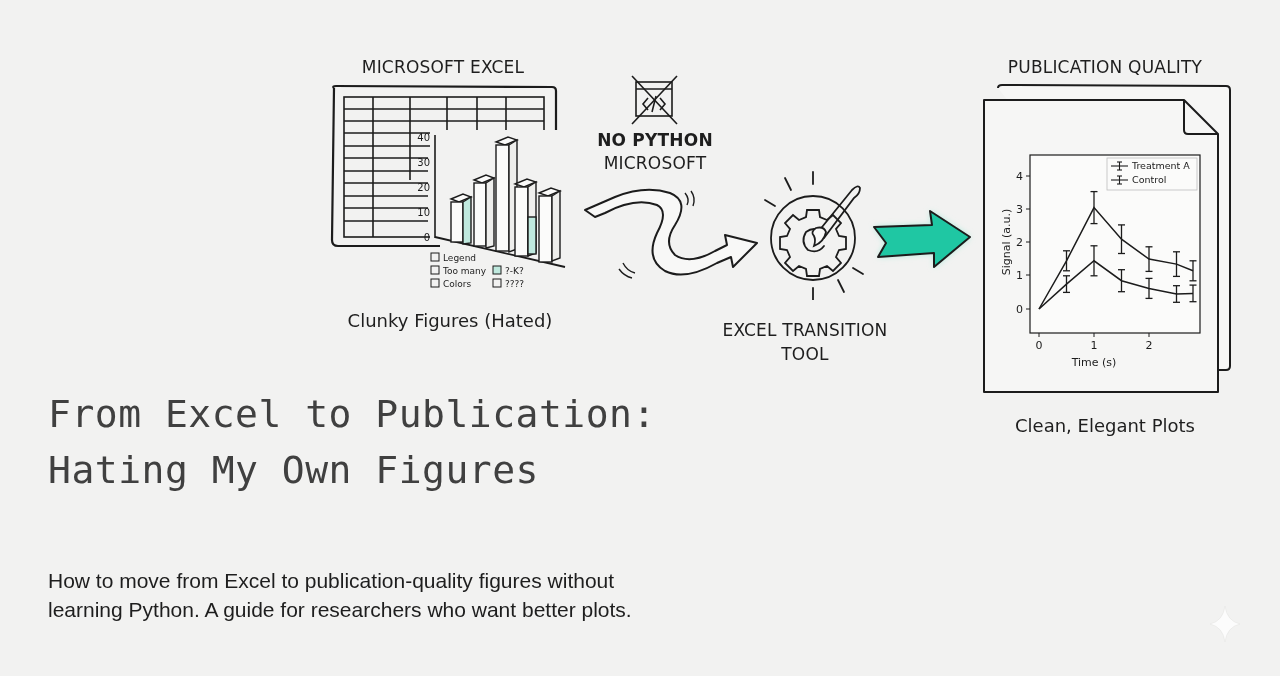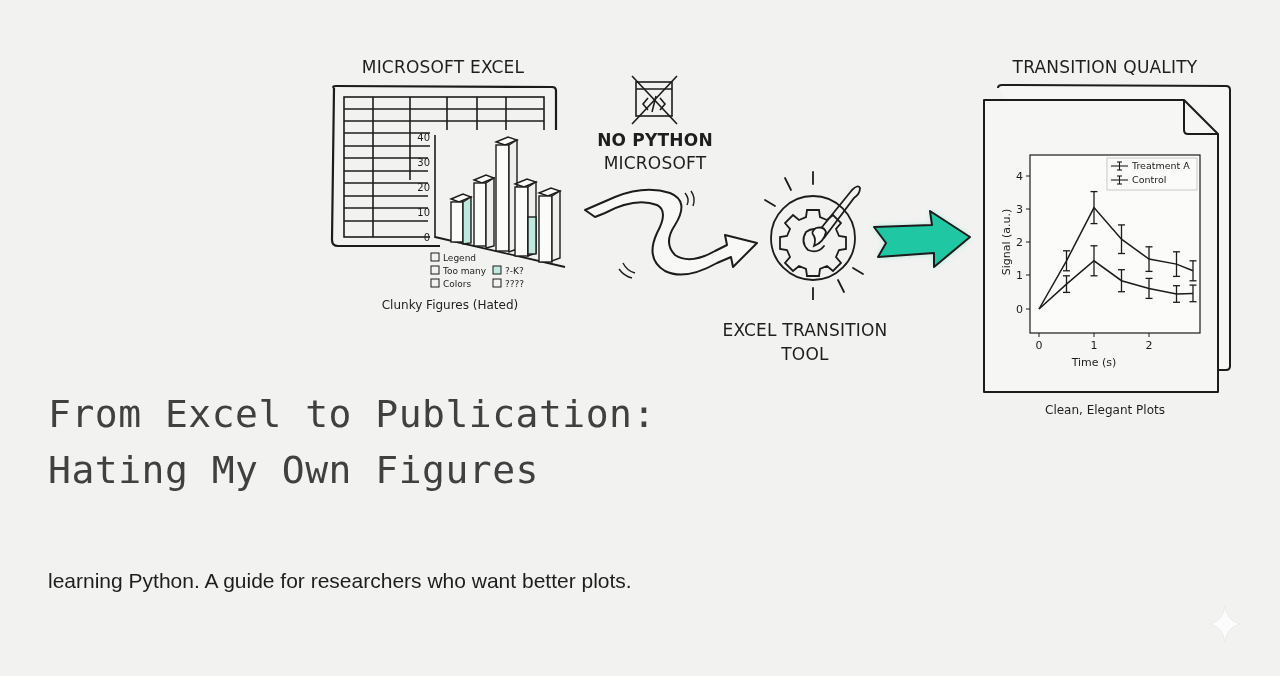--- a/index.html
+++ b/index.html
@@ -1,20 +1,20 @@
 <!DOCTYPE html>
 <html><head>
 <meta charset="utf-8">
 <style>
   html, body { margin:0; padding:0; }
   body { width:1280px; height:676px; background:#f2f2f1; position:relative; overflow:hidden;
          font-family:"DejaVu Sans", sans-serif; color:#1c1c1c; }
   .abs { position:absolute; }
   .label { font-family:"DejaVu Sans", sans-serif; font-size:17px; letter-spacing:0.2px; color:#1e1e1e; text-align:center; }
-  .caption { font-family:"DejaVu Sans", sans-serif; font-size:12px; color:#1e1e1e; text-align:center; }
+  .caption { font-family:"DejaVu Sans", sans-serif; font-size:18px; color:#1e1e1e; text-align:center;margin-top:12px; }
   .title-line { font-family:"DejaVu Sans Mono", monospace; font-size:38px; line-height:56px; color:#404040; letter-spacing:0.5px; white-space:nowrap; }
   .subtitle { font-family:"Liberation Sans", sans-serif; font-size:21px; line-height:29px; color:#1e1e1e; }
   svg text { font-family:"DejaVu Sans", sans-serif; }
 </style>
 </head>
 <body>
 
 <div class="abs label" style="left:330px; top:57px; width:226px;">MICROSOFT EXCEL</div>
 
 <svg class="abs" style="left:320px; top:80px;" width="260" height="220" viewBox="0 0 260 220">
@@ -150,21 +150,21 @@
 <svg class="abs" style="left:864px; top:205px;" width="115" height="72" viewBox="0 0 115 72">
   <defs>
     <filter id="glow" x="-20%" y="-30%" width="140%" height="160%">
       <feGaussianBlur stdDeviation="3"></feGaussianBlur>
     </filter>
   </defs>
   <path d="M10 22 L68 20 L66 6 L106 32 L70 62 L70 48 L14 52 L22 38 Z" fill="#a6ead9" filter="url(#glow)"></path>
   <path d="M10 22 L68 20 L66 6 L106 32 L70 62 L70 48 L14 52 L22 38 Z" fill="#1fc7a3" stroke="#1c1c1c" stroke-width="2" stroke-linejoin="round"></path>
 </svg>
 
-<div class="abs label" style="left:975px; top:57px; width:260px;">TRANSITION QUALITY</div>
+<div class="abs label" style="left:975px; top:57px; width:260px;">PUBLICATION QUALITY</div>
 
 <svg class="abs" style="left:980px; top:82px;" width="256" height="312" viewBox="0 0 256 312">
   <g stroke="#1c1c1c" stroke-width="2" fill="#f6f6f5" stroke-linejoin="round">
 
     <path d="M18 6 Q18 3 22 3 L246 4 Q250 4 250 8 L250 284 Q250 288 246 288 L236 288"></path>
 
     <path d="M4 18 L204 18 L238 52 L238 310 L4 310 Z"></path>
     <path d="M204 18 L204 48 Q204 52 208 52 L238 52" fill="none"></path>
   </g>
 </svg>
@@ -259,18 +259,19 @@
 </svg>
 
 <div class="abs caption" style="left:975px; top:403px; width:260px;">Clean, Elegant Plots</div>
 
 <div class="abs" style="left:48px; top:386px;">
   <div class="title-line">From Excel to Publication:</div>
   <div class="title-line">Hating My Own Figures</div>
 </div>
 
 <div class="abs" style="left:48px; top:566px;">
+  <div class="subtitle">How to move from Excel to publication-quality figures without</div>
   <div class="subtitle">learning Python. A guide for researchers who want better plots.</div>
 </div>
 
 <svg class="abs" style="left:1208px; top:604px;" width="34" height="40" viewBox="0 0 34 40">
   <path d="M17 2 Q19 17 32 20 Q19 23 17 38 Q15 23 2 20 Q15 17 17 2 Z" fill="#fcfcfc" stroke="#e6e6e4" stroke-width="0.6"></path>
 </svg>
 
 </body></html>

